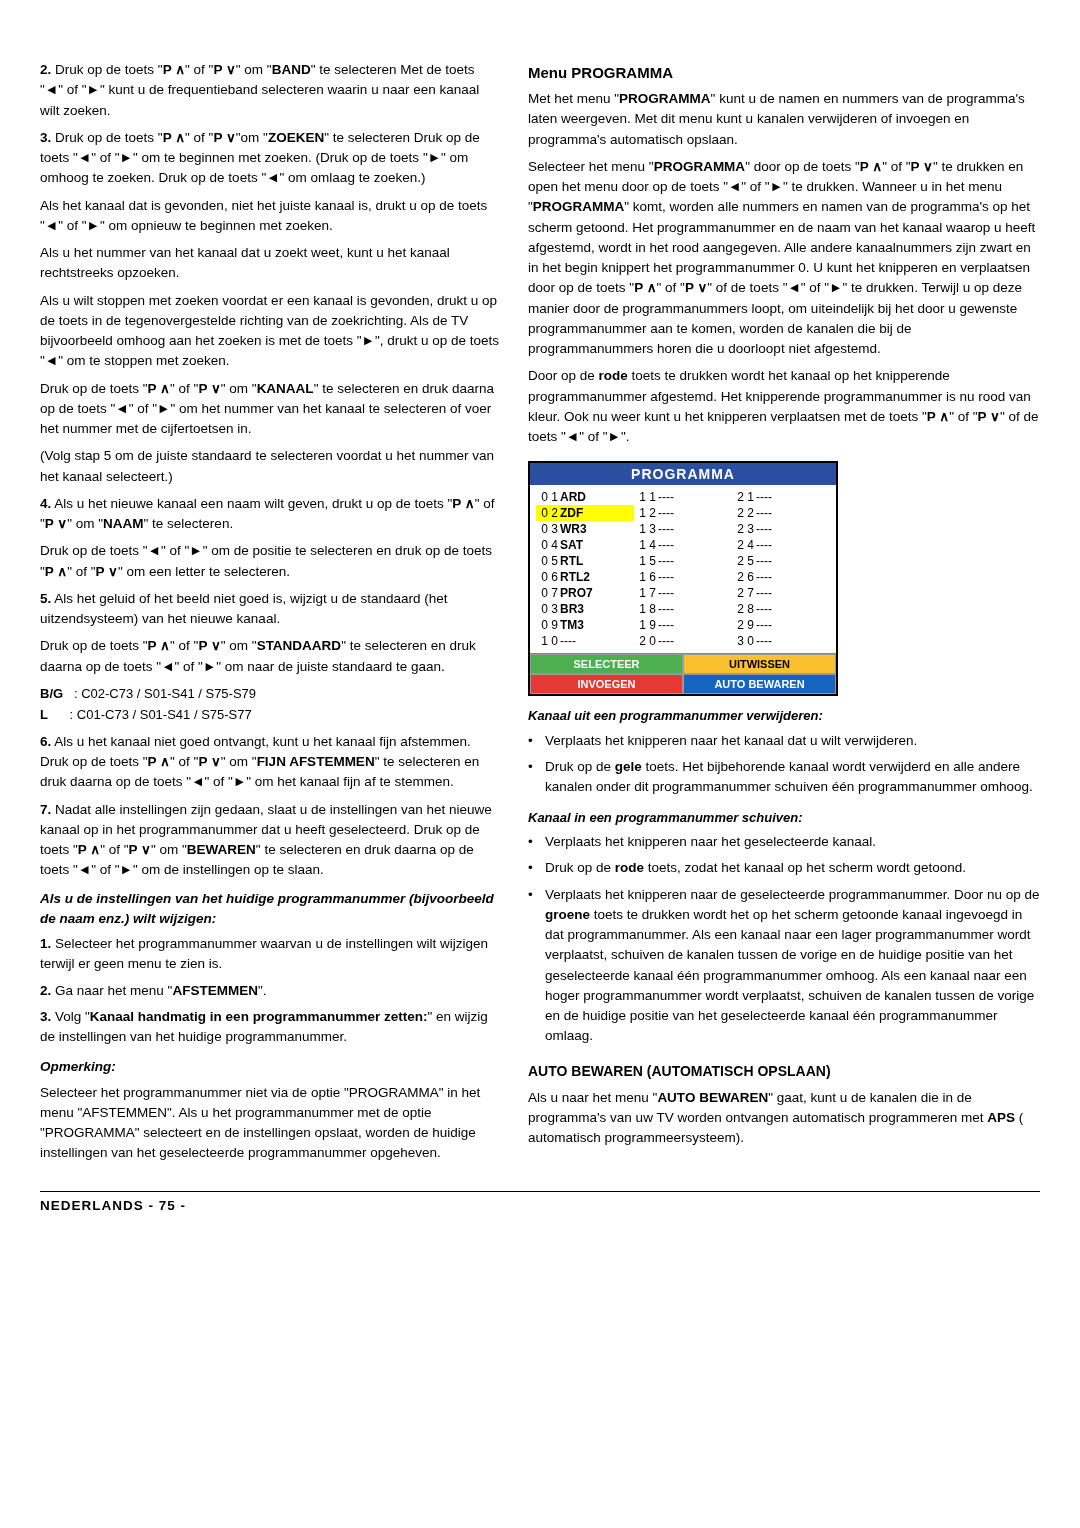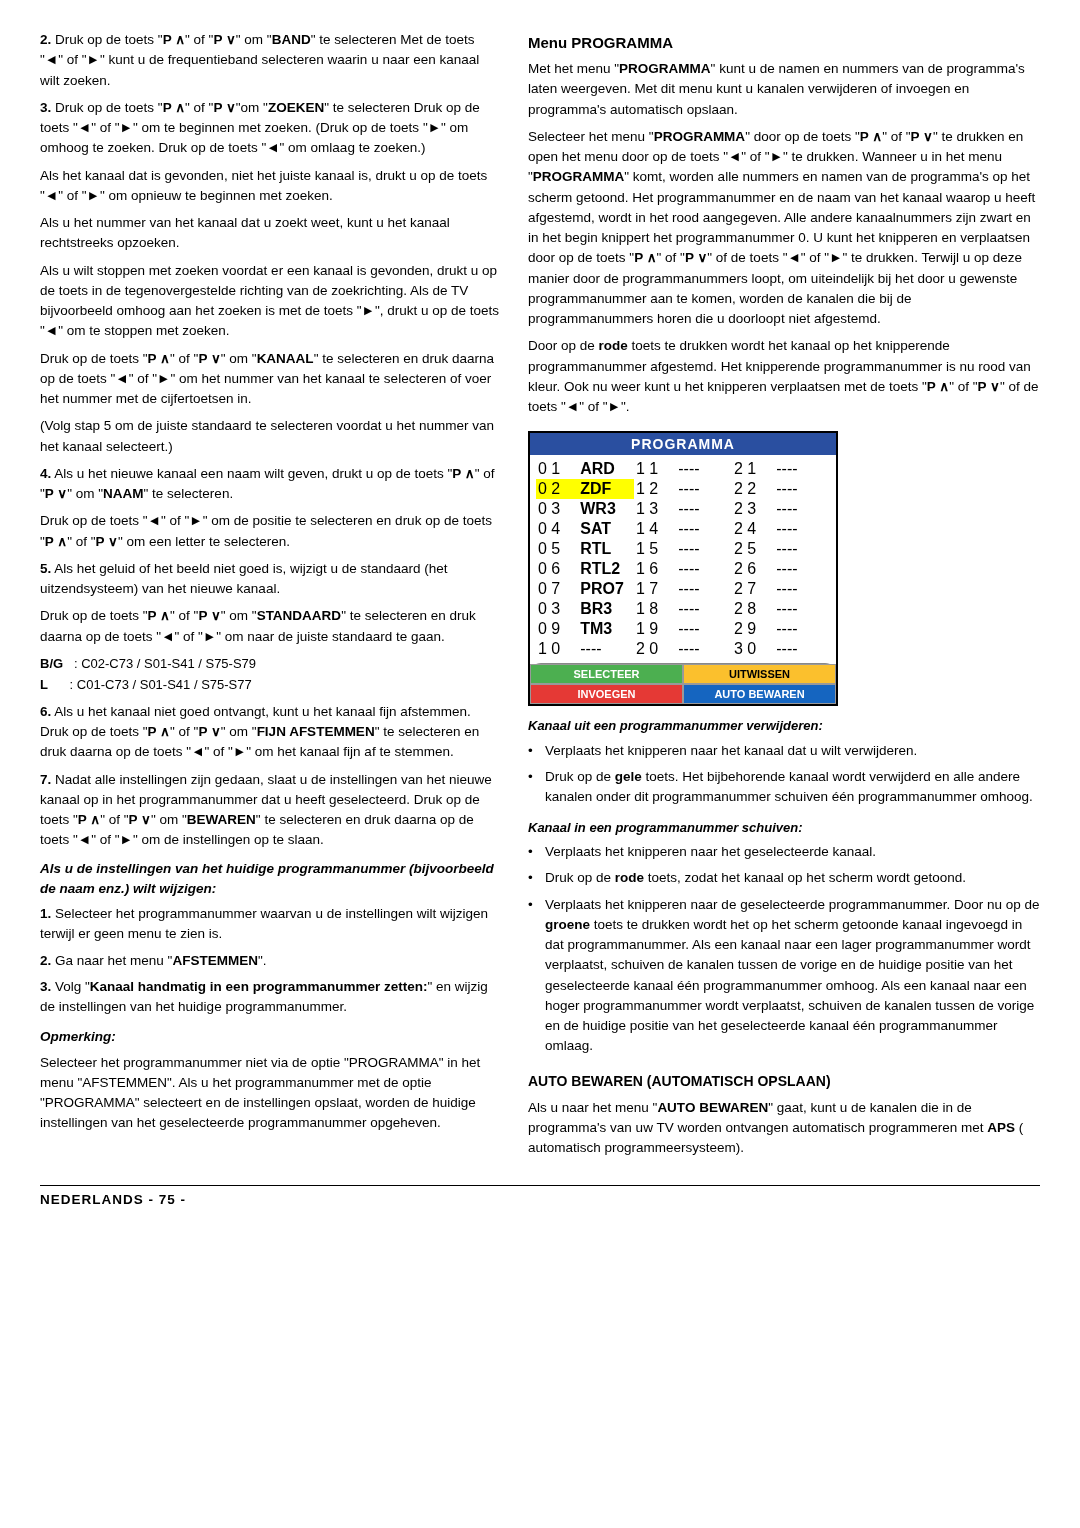--- a/index.html
+++ b/index.html
@@ -8,20 +8,21 @@
       min-height: 1528px;
       background: #fff;
       font-family: Arial, Helvetica, sans-serif;
       font-size: 13.5px;
       color: #000;
       padding: 30px 40px 30px 40px;
     }
     .page-layout {
       display: flex;
       gap: 28px;
+      margin-top: 30px;
     }
     .left-col {
       flex: 0 0 460px;
       max-width: 460px;
     }
     .right-col {
       flex: 1;
     }
     p {
       margin-bottom: 7px;
@@ -69,22 +70,22 @@
     }
     .programma-channels {
       display: grid;
       grid-template-columns: 1fr 1fr 1fr;
       padding: 4px 6px;
       row-gap: 1px;
     }
     .ch-item {
       display: flex;
       align-items: flex-start;
-      gap: 20px;
-      font-size: 16px;
+      gap: 2px;
+      font-size: 12px;
       padding: 1px 2px;
     }
     .ch-num {
       font-weight: normal;
       min-width: 20px;
       text-align: right;
     }
     .ch-name {
       font-weight: bold;
       min-width: 28px;
@@ -93,21 +94,20 @@
       color: #000;
     }
     .ch-highlight-zdf {
       background: #ff0;
       font-weight: bold;
     }
     .programma-buttons {
       display: grid;
       grid-template-columns: 1fr 1fr;
       border-top: 1px solid #888;
-      border-radius: 11px;
     }
     .prog-btn {
       text-align: center;
       padding: 3px 0;
       font-size: 11px;
       font-weight: bold;
       border: 1px solid #999;
       background: #d0d0d0;
     }
     .prog-btn.green { background: #4caf50; color: #fff; }

